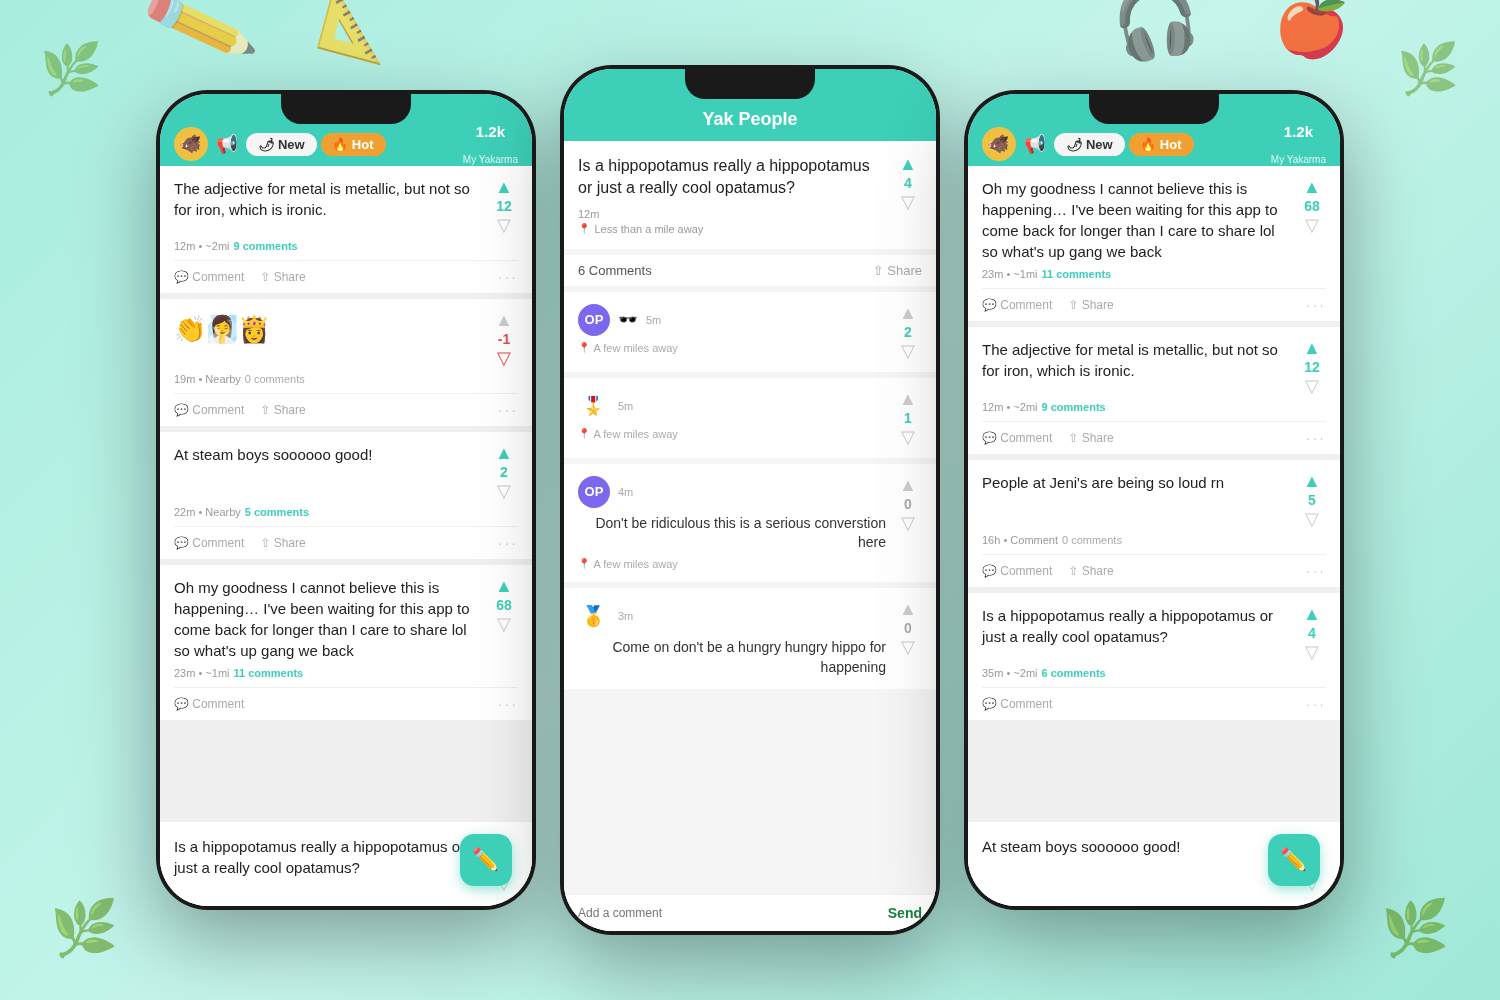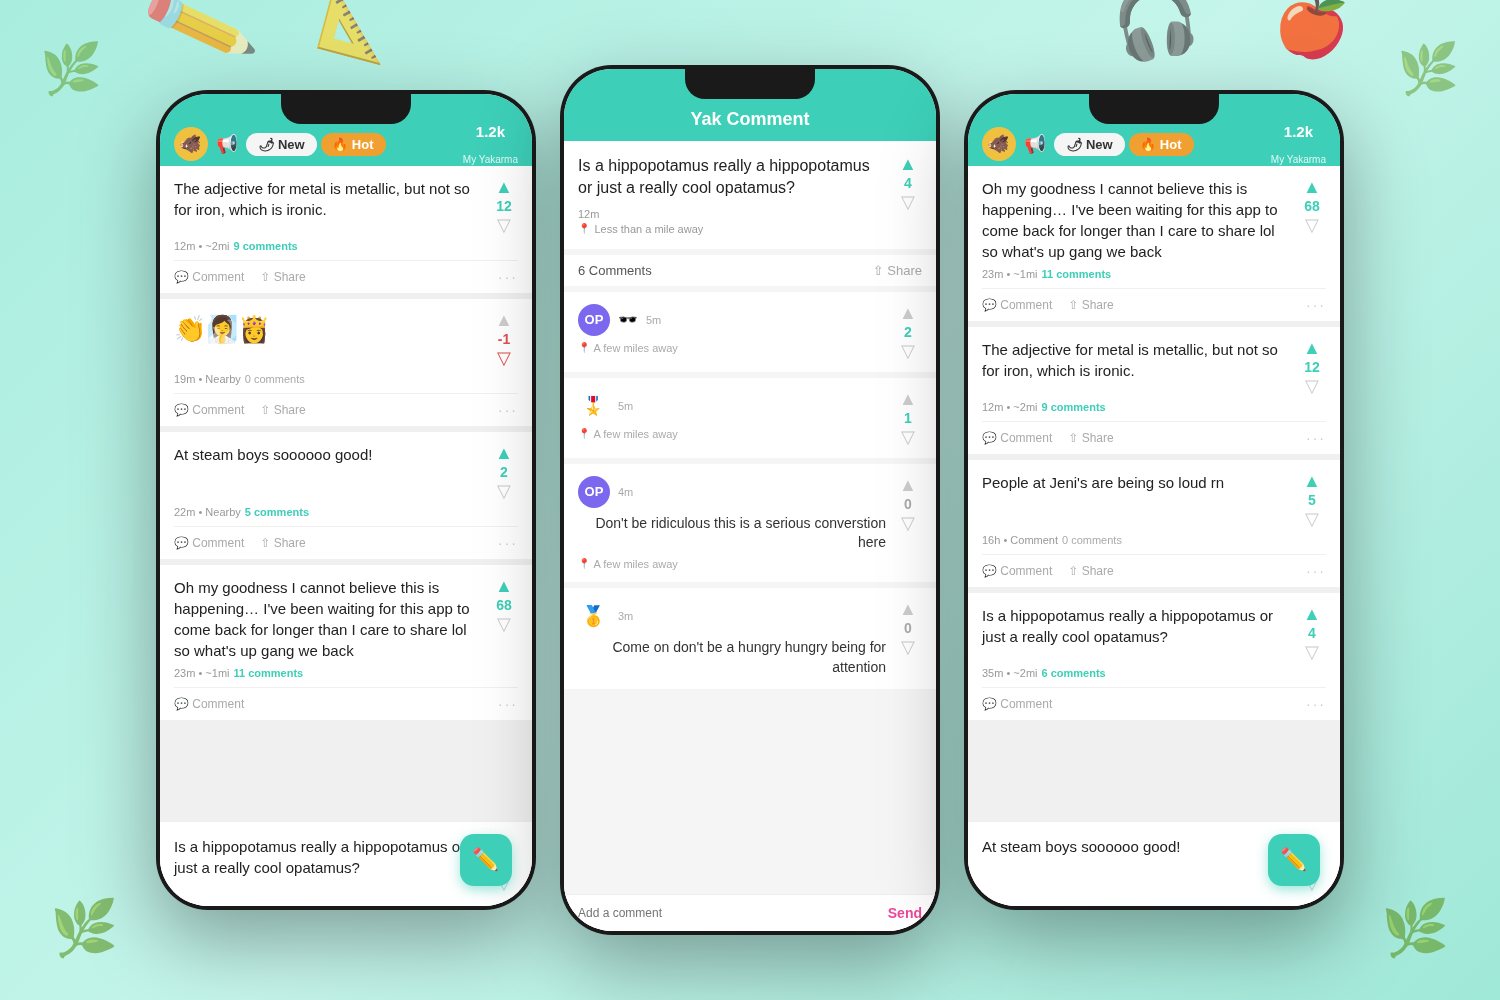--- a/index.html
+++ b/index.html
@@ -422,21 +422,21 @@
     .comment-input {
       flex: 1;
       border: none;
       outline: none;
       font-size: 12px;
       color: #7f1d1d;
       background: transparent;
     }
 
     .send-btn {
-      color: #ec4899;
+      color: #15803d;
       font-size: 14px;
       font-weight: 600;
     }
 
     
     .loc-pin {
       color: #e05050;
       font-size: 10px;
     }
 
@@ -585,21 +585,21 @@
       </div>
 
     </div>
   </div>
 
   <div class="phone" style="height:870px;">
     <div class="phone-inner">
       <div class="notch"></div>
 
       <div class="app-header-center">
-        <span class="header-title">Yak Comment</span>
+        <span class="header-title">Yak People</span>
       </div>
 
       <div class="yak-details-feed">
 
         <div class="yak-question-card">
           <div style="flex:1;">
             <div class="yak-question-text">Is a hippopotamus really a hippopotamus or just a really cool opatamus?</div>
             <div class="feed-meta" style="margin-top:8px;">
               <span>12m</span>
             </div>
@@ -682,21 +682,21 @@
           </div>
         </div>
 
         <div class="comment-item">
           <div class="comment-row">
             <div class="comment-content">
               <div class="comment-header">
                 <div class="comment-avatar" style="background:transparent;font-size:20px;">🥇</div>
                 <span class="comment-time">3m</span>
               </div>
-              <div class="comment-text">Come on don't be a hungry hungry being for attention</div>
+              <div class="comment-text">Come on don't be a hungry hungry hippo for happening</div>
             </div>
             <div class="comment-vote vote-col">
               <span class="vote-up" style="color:#ccc;">▲</span>
               <span class="vote-count" style="color:#aaa;">0</span>
               <span class="vote-down" style="color:#ccc;">▽</span>
             </div>
           </div>
         </div>
 
         <div style="flex:1;background:#f5f5f5;"></div>

